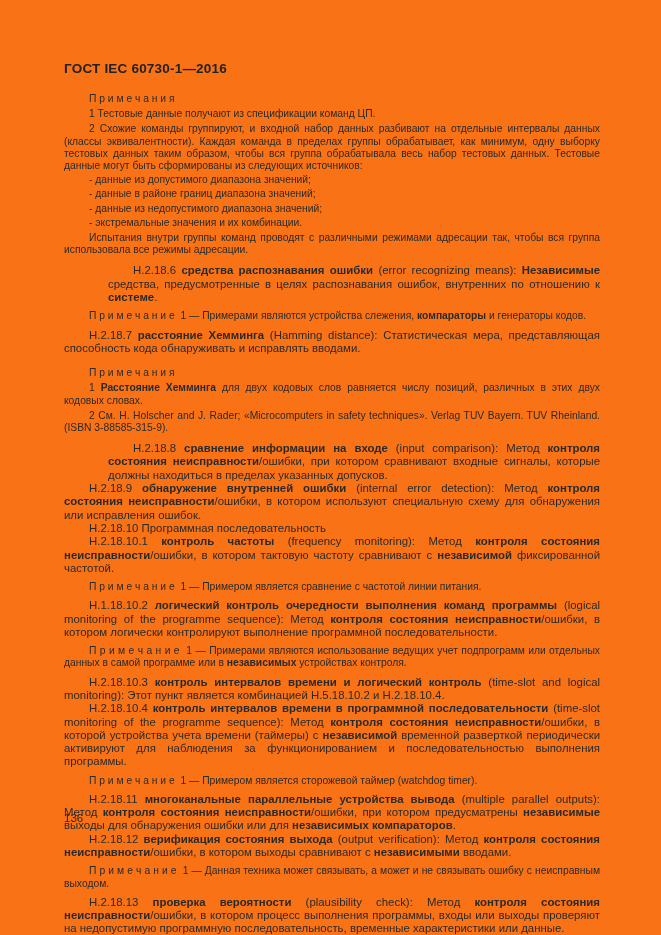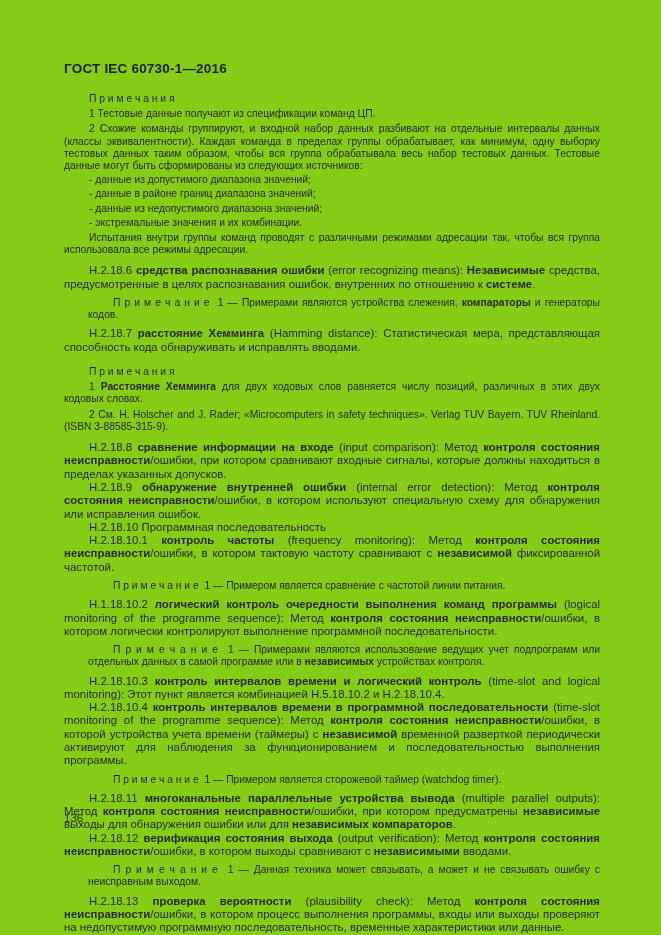--- a/index.html
+++ b/index.html
@@ -4,21 +4,21 @@
 <style>
   html, body {
     margin: 0;
     padding: 0;
     background: #ffffff;
   }
   .page {
     position: relative;
     width: 661px;
     height: 935px;
-    background: #84cc16;
+    background: #f97316;
     color: #2a2a2a;
     font-family: "Liberation Sans", sans-serif;
     overflow: hidden;
   }
   .content {
     position: absolute;
     left: 64px;
     top: 61px;
     width: 536px;
   }
@@ -37,23 +37,23 @@
   p.def {
     font-size: 11.4px;
     line-height: 13.3px;
   }
   p.note, p.note-title, p.note-single, p.bullet {
     font-size: 10.3px;
     line-height: 12.2px;
   }
   p.note { margin-top: 3px; }
   p.note-title { margin-top: 12px; margin-bottom: 1px; }
-  p.note-single { margin-top: 6px; margin-bottom: 6px; margin-left: 24px; }
+  p.note-single { margin-top: 6px; margin-bottom: 6px; }
   p.bullet { margin-top: 2px; margin-bottom: 2px; }
-  p.note + p.def { margin-top: 8px; }
+  p.note + p.def { margin-top: 8px; margin-left: 44px; }
   .b { font-weight: 700; }
   .page-number {
     position: absolute;
     left: 64px;
     top: 812px;
     font-size: 11.5px;
     color: #2a2a2a;
   }
 </style>
 </head>

